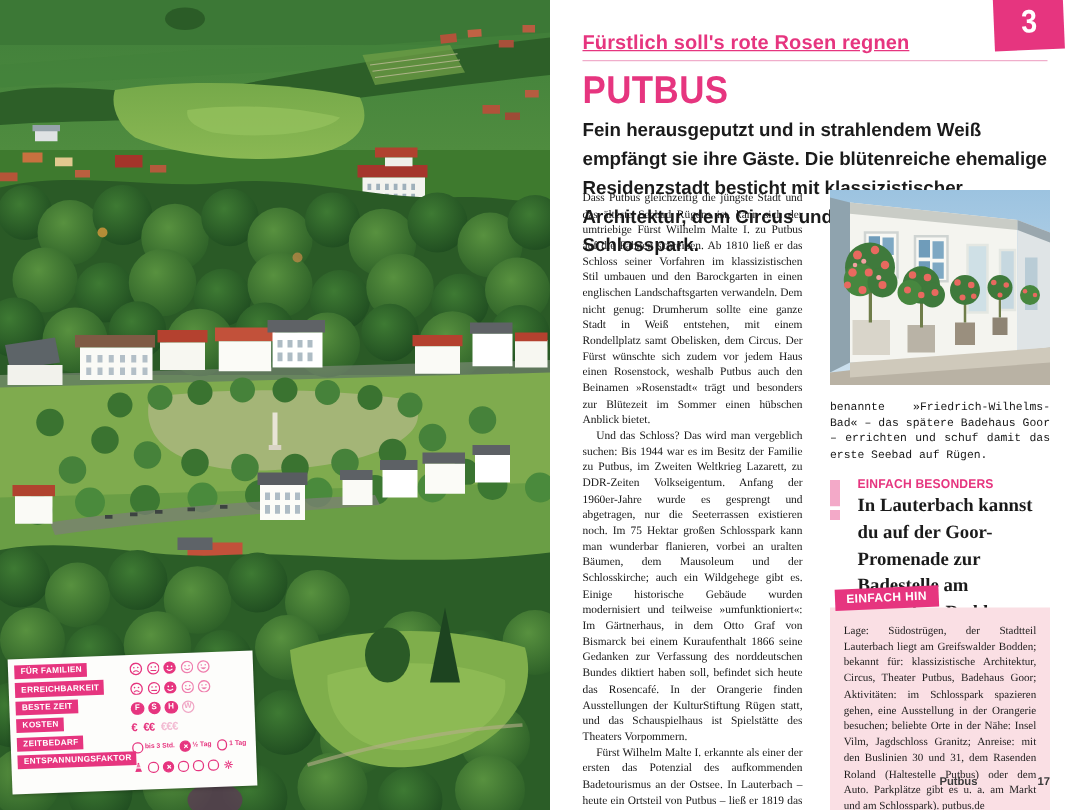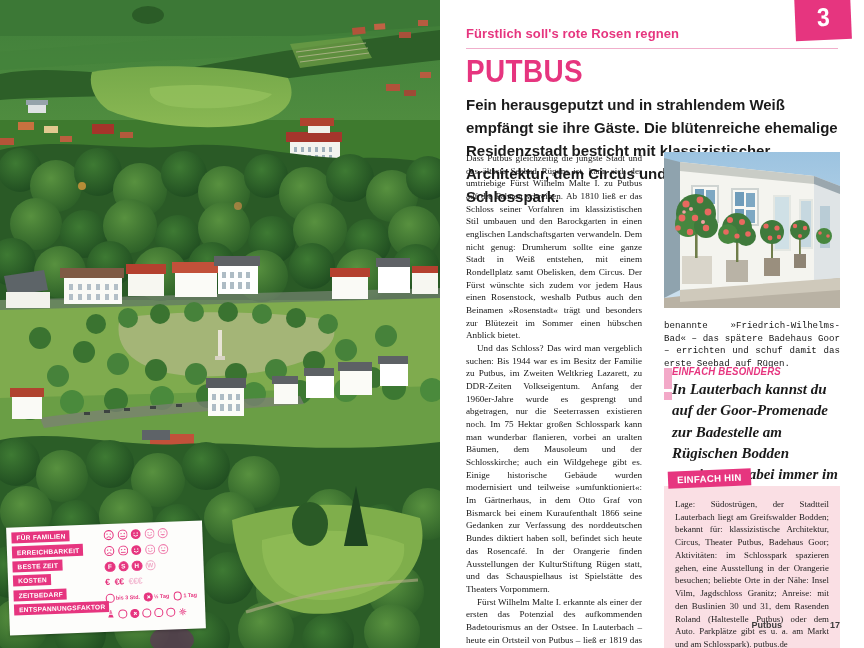--- a/index.html
+++ b/index.html
@@ -76,22 +76,23 @@
     display:flex;align-items:center;justify-content:center;
   }
   .chapter-badge span{
     color:#fff;font-size:26px;font-weight:700;line-height:1;
     font-family:"Liberation Sans",sans-serif;
     transform:rotate(.6deg) scaleX(.88);
   }
 
   .runhead{
     position:absolute;left:26px;top:26px;width:348px;
-    color:#e6357f;font-size:13px;font-weight:700;
+    color:#e6357f;font-size:16px;font-weight:700;
     letter-spacing:.1px;
+    text-decoration:underline;
   }
   .runrule{
     position:absolute;left:26px;top:48px;width:372px;height:1px;
     background:#f0aecb;
   }
 
   .title{
     position:absolute;left:26px;top:56px;
     color:#e6357f;font-size:31px;font-weight:700;
     letter-spacing:.4px;line-height:1;
@@ -120,22 +121,22 @@
   }
   .photo-right svg{display:block;width:176px;height:156px;}
 
   .col2-text{position:absolute;left:198px;top:168px;width:176px;
     font-family:Liberation Mono, monospace;font-size:9.15px;line-height:1.385;
     color:#161616;text-align:justify;}
   .col2-text p{margin:0;}
 
   
   .besonders{
-    position:absolute;left:198px;top:214px;width:176px;
-    display:flex;gap:0;font-style:italic;
+    position:absolute;left:198px;top:230px;width:176px;
+    display:flex;gap:14px;
   }
   .exclaim{flex:0 0 auto;width:8px;padding-top:2px;}
   .exclaim .bar{width:8px;height:21px;background:#f3a9c8;}
   .exclaim .dot{width:8px;height:8px;background:#f3a9c8;margin-top:3px;}
   .bes-body{flex:1;}
   .bes-title{
     color:#e6357f;font-size:10.2px;font-weight:700;letter-spacing:.15px;
     margin-bottom:2px;font-family:"Liberation Sans",sans-serif;
     transform:scaleX(.95);transform-origin:left center;
   }

